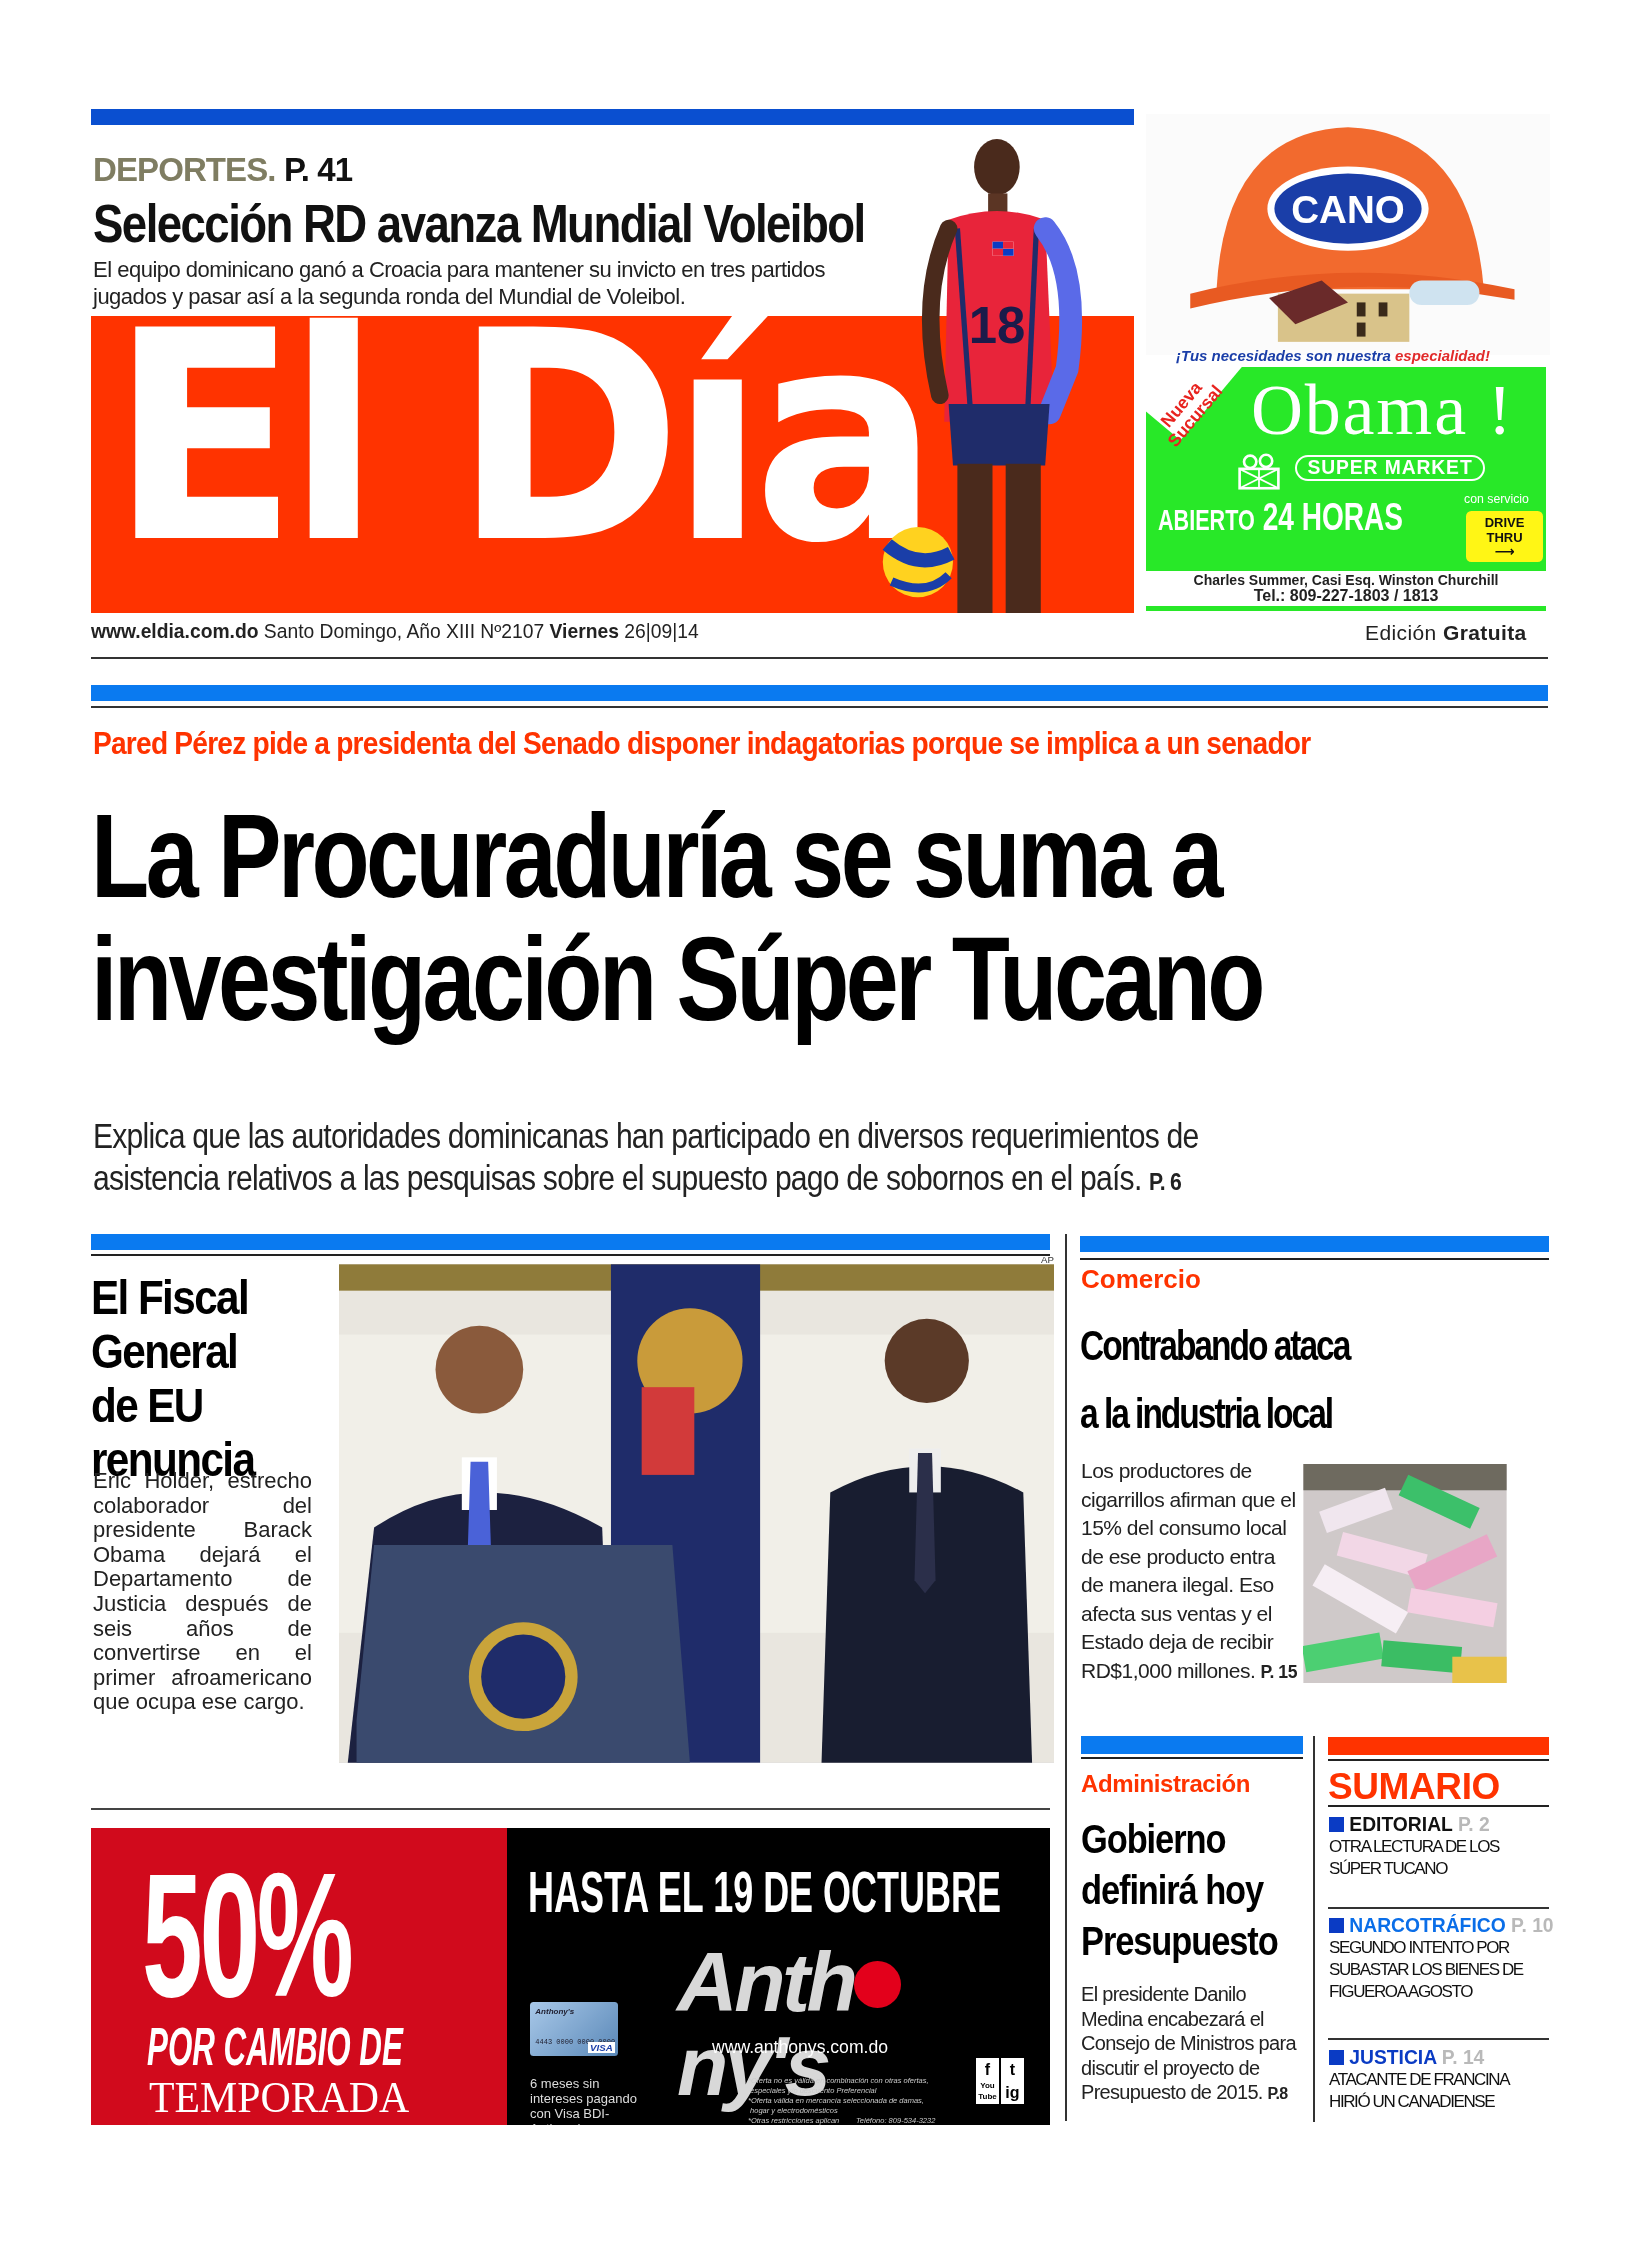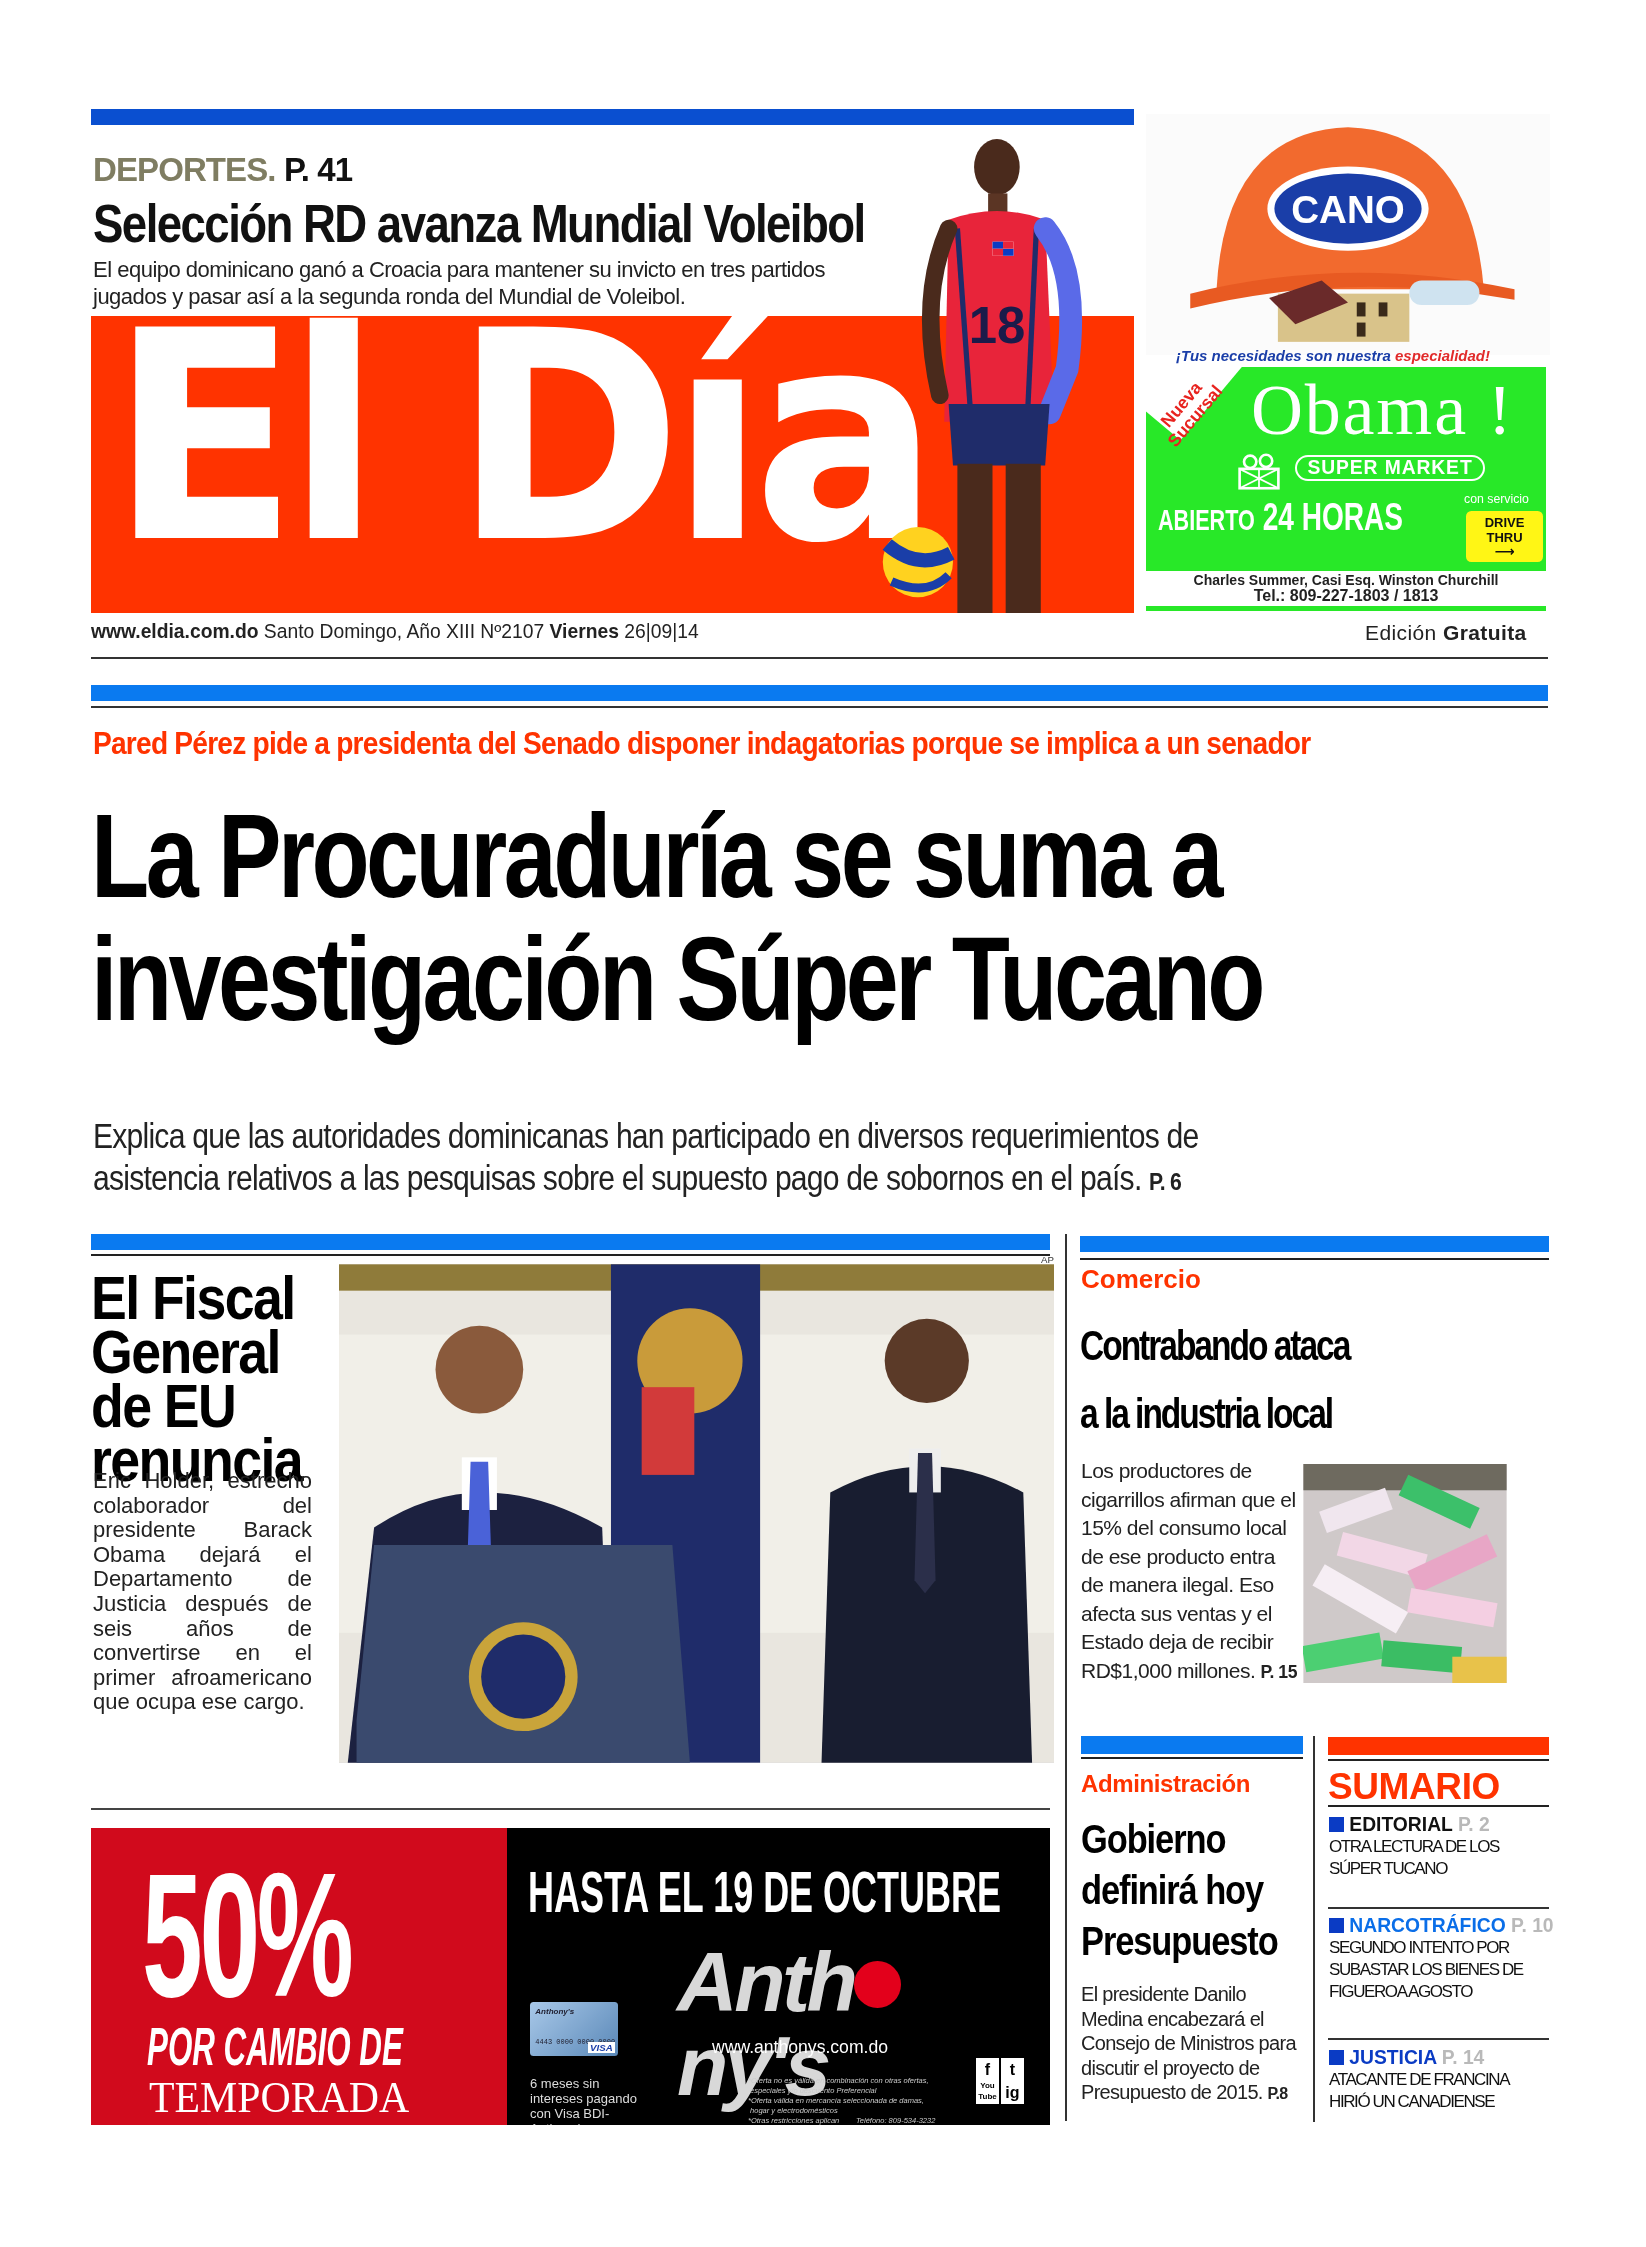--- a/index.html
+++ b/index.html
@@ -55,21 +55,21 @@
   #main-kicker span { transform: scaleX(0.88); }
   #main-headline { left: 91px; top: 794px; font-size: 119px; font-weight: 900; line-height: 123px; letter-spacing: -4.4px; color: #000; }
   #main-headline .cond { transform: scaleX(0.80); display: block; }
   #main-deck { left: 93px; top: 1115px; width: 1492px; font-size: 35px; line-height: 42px; color: #222; letter-spacing: -0.9px; }
   #main-deck .cond { transform: scaleX(0.86); display: block; }
   #main-deck .page { font-weight: 700; font-size: 24.6px; }
 
   
   #fiscal-blue { left: 91px; top: 1234px; width: 959px; height: 16px; background: #0a7af0; }
   #fiscal-rule { left: 91px; top: 1254px; width: 959px; height: 1.8px; background: #222; }
-  #fiscal-title { left: 91px; top: 1271px; font-size: 61px; font-weight: 900; line-height: 54px; letter-spacing: -1.8px; color: #000; }
+  #fiscal-title { left: 91px; top: 1271px; font-size: 48px; font-weight: 900; line-height: 54px; letter-spacing: -1.8px; color: #000; }
   #fiscal-title .cond { transform: scaleX(0.88); display: block; }
   #fiscal-body { left: 93px; top: 1469px; width: 219px; font-size: 22px; line-height: 24.6px; color: #222; text-align: justify; }
   #fiscal-photo { left: 339px; top: 1264px; width: 715px; height: 499px; background: #ddd; overflow: hidden; }
   #fiscal-credit { left: 1041px; top: 1254px; font-size: 9.7px; color: #333; }
   #col-divider { left: 1065px; top: 1234px; width: 1.8px; height: 887px; background: #333; }
 
   
   #com-blue { left: 1080px; top: 1236px; width: 469px; height: 16px; background: #0a7af0; }
   #com-rule { left: 1080px; top: 1258px; width: 469px; height: 1.8px; background: #222; }
   #com-kicker { left: 1081px; top: 1264px; font-size: 26px; font-weight: 700; color: #ff3300; }

